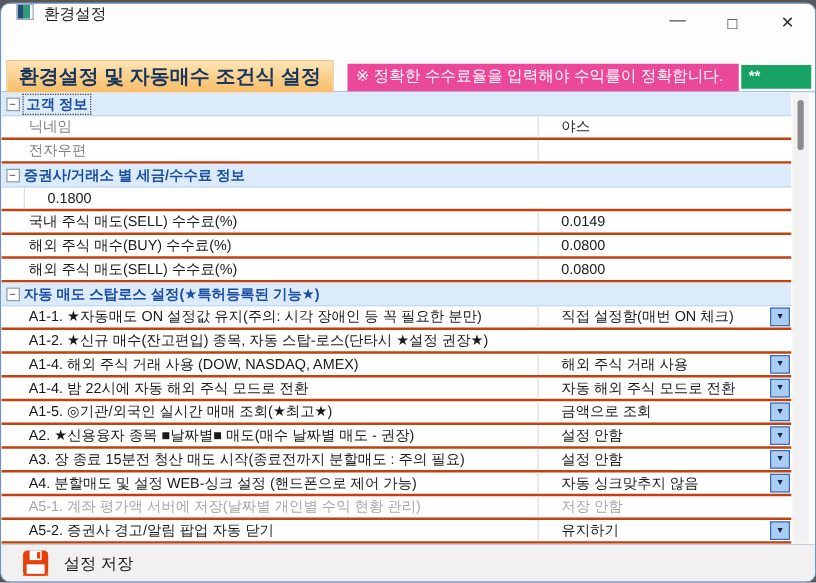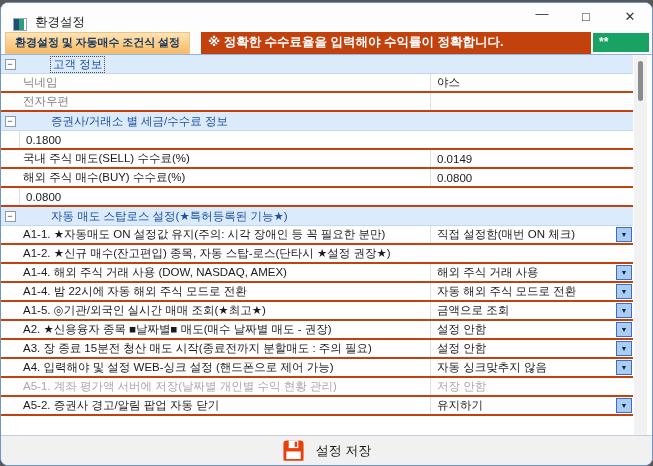--- a/index.html
+++ b/index.html
@@ -14,23 +14,23 @@
     position: absolute; top: 2px; left: 0;
     width: 653px; height: 464px;
     background: #ffffff;
     border: 1px solid #6f94c8;
     border-radius: 8px;
     overflow: hidden;
     display: flex; flex-direction: column;
   }
   
   .titlebar {
-    height: 28px; flex: none;
+    height: 47px; flex: none;
     background: #fdfdfd;
-    display: flex; align-items: flex-end;
+    display: flex; align-items: flex-start;
     padding-left: 12px;
   }
   .app-icon {
     width: 14px; height: 13px; flex: none;
     border: 1px solid #9aa7b8; background: #fff;
     display: flex; overflow: hidden; margin-right: 8px;
   }
   .app-icon .half1 { width: 5px; height: 100%; background: #1f4e79; }
   .app-icon .half2 { width: 5px; height: 100%; background: #2e9e7a; }
   .win-title { font-size: 12.5px; color: #1a1a1a; }
@@ -46,30 +46,29 @@
     height: 24px; flex: none;
     background: #fbfcfe;
     border-bottom: 1px solid #8fb4e0;
     display: flex; align-items: center;
     padding: 0 3px 0 4px;
   }
   .env-tab {
     flex: none;
     background: linear-gradient(#fde4b4, #f7ba64);
     border: 1px solid #eec388;
-    color: #17375e; font-weight: bold; font-size: 11px;
+    color: #17375e; font-weight: bold; font-size: 16px;
     padding: 2px 9px 3px 9px;
     white-space: nowrap;
-    font-family: Liberation Serif, serif;
   }
   .notice {
     flex: 1;
     margin-left: 11px;
-    background: #c2410c;
-    color: #ffffff; font-weight: bold; font-size: 12.5px;
+    background: #ec4899;
+    color: #ffffff; font-weight: normal; font-size: 12.5px;
     padding: 2px 7px 3px 7px;
     white-space: nowrap; overflow: hidden;
   }
   .badge {
     flex: none; width: 56px; margin-left: 2px;
     background: #18a263;
     color: #ffffff; font-weight: bold; font-size: 12px;
     padding: 2px 6px 3px 6px;
   }
   
@@ -88,32 +87,32 @@
     background: #dcebfc;
     border-bottom: 1px solid #c3d9f0;
   }
   .gutter { width: 18px; height: 100%; flex: none; display: flex; align-items: center; justify-content: center; }
   .collapse-box {
     width: 11px; height: 11px;
     background: #ffffff; border: 1px solid #8d9aa9;
     font-size: 9px; line-height: 8px; color: #333;
     text-align: center; cursor: default;
   }
-  .sec-title { color: #1b4fa0; font-weight: normal; overflow: hidden; margin-left: 32px; }
+  .sec-title { color: #1b4fa0; font-weight: bold; overflow: hidden; }
   .sec-title.focused { outline: 1px dotted #4a4a4a; padding: 0 2px; }
   .lbl {
     flex: 1; padding-left: 4px; color: #1a1a1a;
     overflow: hidden; text-overflow: clip;
   }
   .lbl.muted { color: #7f7f7f; }
   .val {
     width: 203px; height: 100%; flex: none;
     border-left: 1px solid #d8e0ea;
     display: flex; align-items: center;
-    padding-left: 6px; padding-right: 20px;
+    padding-left: 18px; padding-right: 20px;
     color: #1a1a1a; position: relative; overflow: hidden;
   }
   .row.disabled .lbl, .row.disabled .val { color: #a8a8a8; }
   .dd-btn {
     position: absolute; right: 1px; top: 1px;
     width: 16px; height: 15px;
     background: #a9cdf4; border: 1px solid #3f6fb0;
     display: flex; align-items: center; justify-content: center;
     cursor: default;
   }
@@ -127,21 +126,21 @@
   .vthumb {
     position: absolute; top: 6px; left: 4px;
     width: 5px; height: 40px; border-radius: 3px;
     background: #8c8c8c;
   }
   
   .footer {
     height: 30px; flex: none;
     background: #f1f1f1;
     border-top: 1px solid #c5cdd9;
-    display: flex; align-items: center; justify-content: center;
+    display: flex; align-items: center; justify-content: flex-start;
   }
   .save-btn {
     display: flex; align-items: center; gap: 11px;
     padding: 1px 16px; cursor: default; background: transparent; border: none;
     font-family: inherit;
   }
   .save-label { font-size: 13px; color: #1a1a1a; }
 </style>
 </head>
 <body>
@@ -206,20 +205,21 @@
       <div class="lbl">국내 주식 매도(SELL) 수수료(%)</div>
       <div class="val">0.0149</div>
     </div>
     <div class="row">
       <div class="gutter"></div>
       <div class="lbl">해외 주식 매수(BUY) 수수료(%)</div>
       <div class="val">0.0800</div>
     </div>
     <div class="row">
       <div class="gutter"></div>
+      <div class="lbl">해외 주식 매도(SELL) 수수료(%)</div>
       <div class="val">0.0800</div>
     </div>
 
     <div class="row sec-row">
       <div class="gutter">
           <div class="collapse-box">−</div>
         </div>
       <div class="sec-title">자동 매도 스탑로스 설정(★특허등록된 기능★)</div>
     </div>
     <div class="row">
@@ -281,21 +281,21 @@
       <div class="lbl">A3. 장 종료 15분전 청산 매도 시작(종료전까지 분할매도 : 주의 필요)</div>
       <div class="val">
           <span>설정 안함</span>
         <div class="dd-btn">
             <span class="arrow">▼</span>
           </div>
       </div>
     </div>
     <div class="row">
       <div class="gutter"></div>
-      <div class="lbl">A4. 입력해야 및 설정 WEB-싱크 설정 (핸드폰으로 제어 가능)</div>
+      <div class="lbl">A4. 분할매도 및 설정 WEB-싱크 설정 (핸드폰으로 제어 가능)</div>
       <div class="val">
           <span>자동 싱크맞추지 않음</span>
         <div class="dd-btn">
             <span class="arrow">▼</span>
           </div>
       </div>
     </div>
     <div class="row disabled">
       <div class="gutter"></div>
       <div class="lbl">A5-1. 계좌 평가액 서버에 저장(날짜별 개인별 수익 현황 관리)</div>

